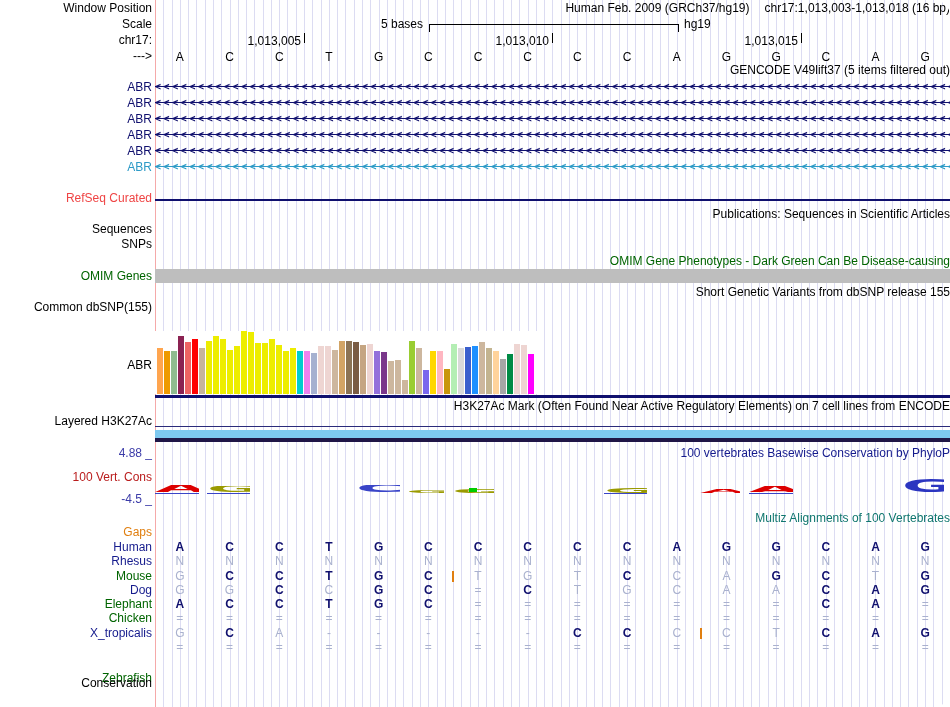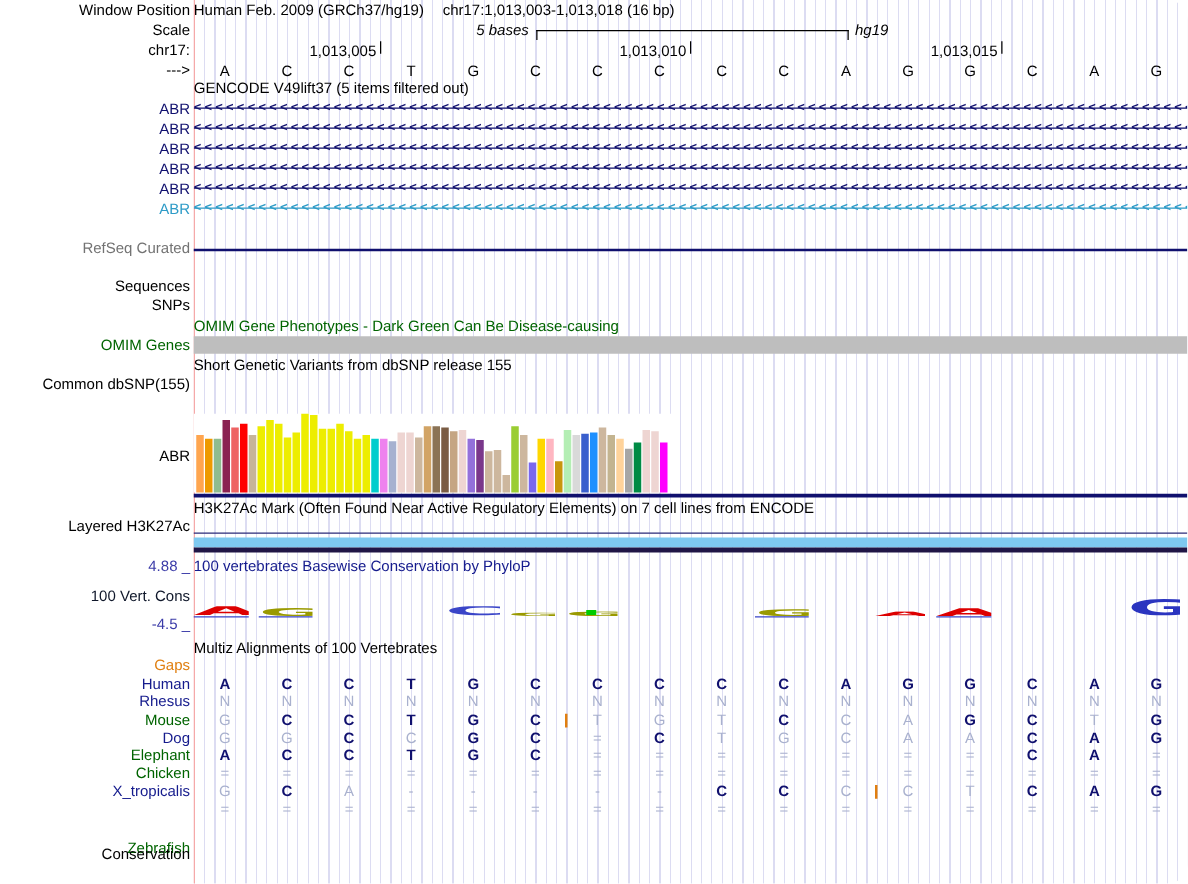--- a/index.html
+++ b/index.html
@@ -2,22 +2,22 @@
 <html><head>
 <meta charset="utf-8">
 <style>
   html,body{margin:0;padding:0;background:#fff;}
   .screen{position:relative;width:950px;height:707px;background:#fff;overflow:hidden;
           font-family:"Liberation Sans",sans-serif;font-size:12px;color:#000;border-radius:16px;}
   .grid{position:absolute;left:155px;top:0;width:795px;height:707px;
         background:repeating-linear-gradient(to right,#dcdcf2 0 1px,transparent 1px 8.28px);}
   .edge{position:absolute;left:155px;top:0;width:1px;height:707px;background:#f5a9a9;}
   .lbl{position:absolute;right:798px;white-space:nowrap;text-align:right;line-height:13px;}
-  .ttl{position:absolute;left:155px;width:795px;text-align:left;white-space:nowrap;line-height:13px;}
-  .abs{position:absolute;white-space:nowrap;line-height:13px;font-style:italic;}
+  .ttl{position:absolute;left:155px;width:795px;text-align:right;white-space:nowrap;line-height:13px;}
+  .abs{position:absolute;white-space:nowrap;line-height:13px;}
   .hline{position:absolute;left:155px;width:795px;}
   .scalebar{position:absolute;left:429px;top:24px;width:248px;height:7px;
             border-top:1px solid #000;border-left:1px solid #000;border-right:1px solid #000;}
   .rtick{position:absolute;width:1px;height:10px;background:#000;top:33px;}
   .rtick-label{position:absolute;top:34px;white-space:nowrap;}
   .base{position:absolute;top:50px;width:20px;text-align:center;}
   .gencode-row{position:absolute;left:155px;width:795px;height:16px;overflow:hidden;}
   .gencode-row .gline{position:absolute;left:0;right:0;top:7px;height:1px;background:currentColor;}
   .gencode-row .chev{position:absolute;left:0;top:0;line-height:15px;white-space:nowrap;
                      font-family:"DejaVu Sans Mono",monospace;font-size:10px;font-weight:bold;letter-spacing:2.6px;}
@@ -104,23 +104,24 @@
         <div class="chev">&lt;&lt;&lt;&lt;&lt;&lt;&lt;&lt;&lt;&lt;&lt;&lt;&lt;&lt;&lt;&lt;&lt;&lt;&lt;&lt;&lt;&lt;&lt;&lt;&lt;&lt;&lt;&lt;&lt;&lt;&lt;&lt;&lt;&lt;&lt;&lt;&lt;&lt;&lt;&lt;&lt;&lt;&lt;&lt;&lt;&lt;&lt;&lt;&lt;&lt;&lt;&lt;&lt;&lt;&lt;&lt;&lt;&lt;&lt;&lt;&lt;&lt;&lt;&lt;&lt;&lt;&lt;&lt;&lt;&lt;&lt;&lt;&lt;&lt;&lt;&lt;&lt;&lt;&lt;&lt;&lt;&lt;&lt;&lt;&lt;&lt;&lt;&lt;&lt;&lt;&lt;&lt;&lt;&lt;&lt;&lt;&lt;&lt;&lt;&lt;&lt;&lt;&lt;&lt;&lt;&lt;&lt;&lt;&lt;&lt;&lt;&lt;&lt;&lt;&lt;</div>
       </div>
       <div class="lbl" style="top: 145px; color: rgb(16, 16, 110);">ABR</div>
       <div class="gencode-row" style="top: 159px; color: rgb(46, 155, 199);">
         <div class="gline"></div>
         <div class="chev">&lt;&lt;&lt;&lt;&lt;&lt;&lt;&lt;&lt;&lt;&lt;&lt;&lt;&lt;&lt;&lt;&lt;&lt;&lt;&lt;&lt;&lt;&lt;&lt;&lt;&lt;&lt;&lt;&lt;&lt;&lt;&lt;&lt;&lt;&lt;&lt;&lt;&lt;&lt;&lt;&lt;&lt;&lt;&lt;&lt;&lt;&lt;&lt;&lt;&lt;&lt;&lt;&lt;&lt;&lt;&lt;&lt;&lt;&lt;&lt;&lt;&lt;&lt;&lt;&lt;&lt;&lt;&lt;&lt;&lt;&lt;&lt;&lt;&lt;&lt;&lt;&lt;&lt;&lt;&lt;&lt;&lt;&lt;&lt;&lt;&lt;&lt;&lt;&lt;&lt;&lt;&lt;&lt;&lt;&lt;&lt;&lt;&lt;&lt;&lt;&lt;&lt;&lt;&lt;&lt;&lt;&lt;&lt;&lt;&lt;&lt;&lt;&lt;&lt;&lt;</div>
       </div>
       <div class="lbl" style="top: 161px; color: rgb(46, 155, 199);">ABR</div>
     </div>
 
-  <span class="lbl" style="top:192px;color:#737373">RefSeq Curated</span>
+  <span class="lbl" style="top:192px;color:#ef4444">RefSeq Curated</span>
   <div class="hline" style="top:199px;height:2px;background:#10106E"></div>
 
+  <div class="ttl" style="top:208px">Publications: Sequences in Scientific Articles</div>
   <span class="lbl" style="top:223px">Sequences</span>
   <span class="lbl" style="top:238px">SNPs</span>
 
   <div class="ttl" style="top:255px;color:#006400">OMIM Gene Phenotypes - Dark Green Can Be Disease-causing</div>
   <span class="lbl" style="top:270px;color:#006400">OMIM Genes</span>
   <div class="hline" style="top:269px;height:14px;background:#BEBEBE"></div>
 
   <div class="ttl" style="top:286px">Short Genetic Variants from dbSNP release 155</div>
   <span class="lbl" style="top:301px">Common dbSNP(155)</span>
 
@@ -184,21 +185,21 @@
   <div class="hline" style="top:395px;height:3px;background:#10106E"></div>
 
   <div class="ttl" style="top:400px">H3K27Ac Mark (Often Found Near Active Regulatory Elements) on 7 cell lines from ENCODE</div>
   <span class="lbl" style="top:415px">Layered H3K27Ac</span>
   <div class="hline" style="top:426px;height:1px;background:#2B2B7A"></div>
   <div class="hline" style="top:430px;height:8px;background:#7EC9F0"></div>
   <div class="hline" style="top:438px;height:4px;background:#201646"></div>
 
   <span class="lbl" style="top:447px;color:#3B3BA8">4.88 _</span>
   <div class="ttl" style="top:447px;color:#151B8D">100 vertebrates Basewise Conservation by PhyloP</div>
-  <span class="lbl" style="top:471px;color:#0f172a">100 Vert. Cons</span>
+  <span class="lbl" style="top:471px;color:#b91c1c">100 Vert. Cons</span>
   <div id="logo-mount">
       <div class="logo" style="left: 155px; top: 485px; width: 44px; height: 8px; color: rgb(221, 0, 0);">
         <span class="logo-letter" style="transform: scale(4.19048, 0.615385);">A</span>
       </div>
       <div class="logo-under" style="left: 155px; top: 493px; width: 44px; background: rgb(58, 69, 200);"></div>
       <div class="logo" style="left: 207px; top: 486px; width: 43px; height: 7px; color: rgb(154, 154, 0);">
         <span class="logo-letter" style="transform: scale(4.09524, 0.538462);">G</span>
       </div>
       <div class="logo-under" style="left: 207px; top: 493px; width: 43px; background: rgb(58, 69, 200);"></div>
       <div class="logo" style="left: 356px; top: 485px; width: 44px; height: 8px; color: rgb(58, 69, 200);">
@@ -221,21 +222,21 @@
       <div class="logo" style="left: 749px; top: 486px; width: 44px; height: 7px; color: rgb(221, 0, 0);">
         <span class="logo-letter" style="transform: scale(4.19048, 0.538462);">A</span>
       </div>
       <div class="logo-under" style="left: 749px; top: 493px; width: 44px; background: rgb(58, 69, 200);"></div>
       <div class="logo" style="left: 902px; top: 479px; width: 42px; height: 14px; color: rgb(43, 53, 192);">
         <span class="logo-letter" style="transform: scale(4, 1.07692);">G</span>
       </div>
     </div>
   <span class="lbl" style="top:493px;color:#3B3BA8">-4.5 _</span>
 
-  <div class="ttl" style="top:512px;color:#000000">Multiz Alignments of 100 Vertebrates</div>
+  <div class="ttl" style="top:512px;color:#0f766e">Multiz Alignments of 100 Vertebrates</div>
   <span class="lbl" style="top:526px;color:#E07F10">Gaps</span>
   <div id="multiz-mount">
       <div class="lbl" style="top: 541px; color: rgb(21, 27, 141);">Human</div>
       <div class="mz-cell mz-dark" style="left: 169.844px; top: 541px; color: rgb(16, 16, 110);">A</div>
       <div class="mz-cell mz-dark" style="left: 219.531px; top: 541px; color: rgb(16, 16, 110);">C</div>
       <div class="mz-cell mz-dark" style="left: 269.219px; top: 541px; color: rgb(16, 16, 110);">C</div>
       <div class="mz-cell mz-dark" style="left: 318.906px; top: 541px; color: rgb(16, 16, 110);">T</div>
       <div class="mz-cell mz-dark" style="left: 368.594px; top: 541px; color: rgb(16, 16, 110);">G</div>
       <div class="mz-cell mz-dark" style="left: 418.281px; top: 541px; color: rgb(16, 16, 110);">C</div>
       <div class="mz-cell mz-dark" style="left: 467.969px; top: 541px; color: rgb(16, 16, 110);">C</div>

